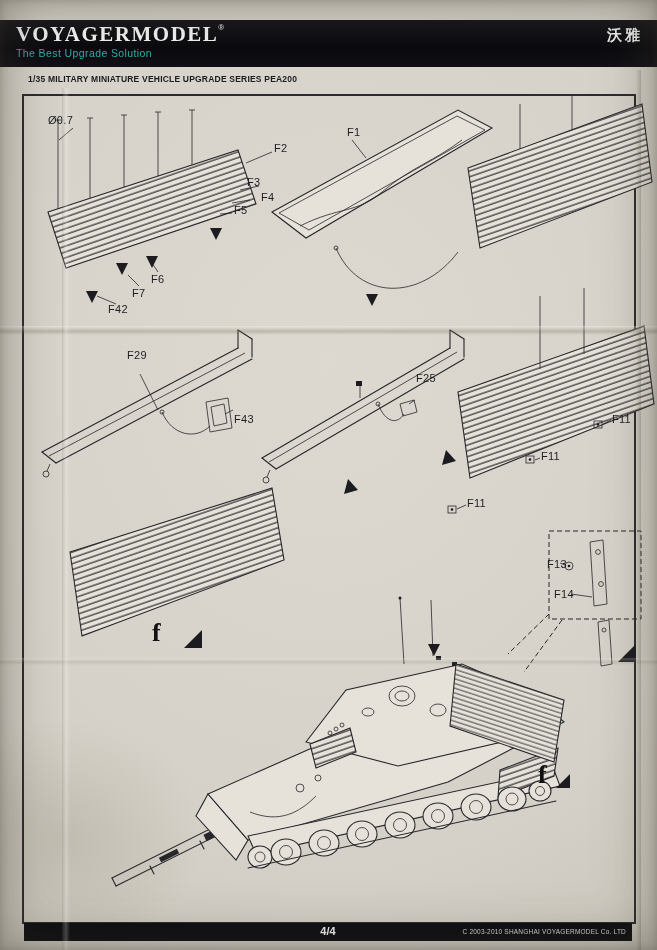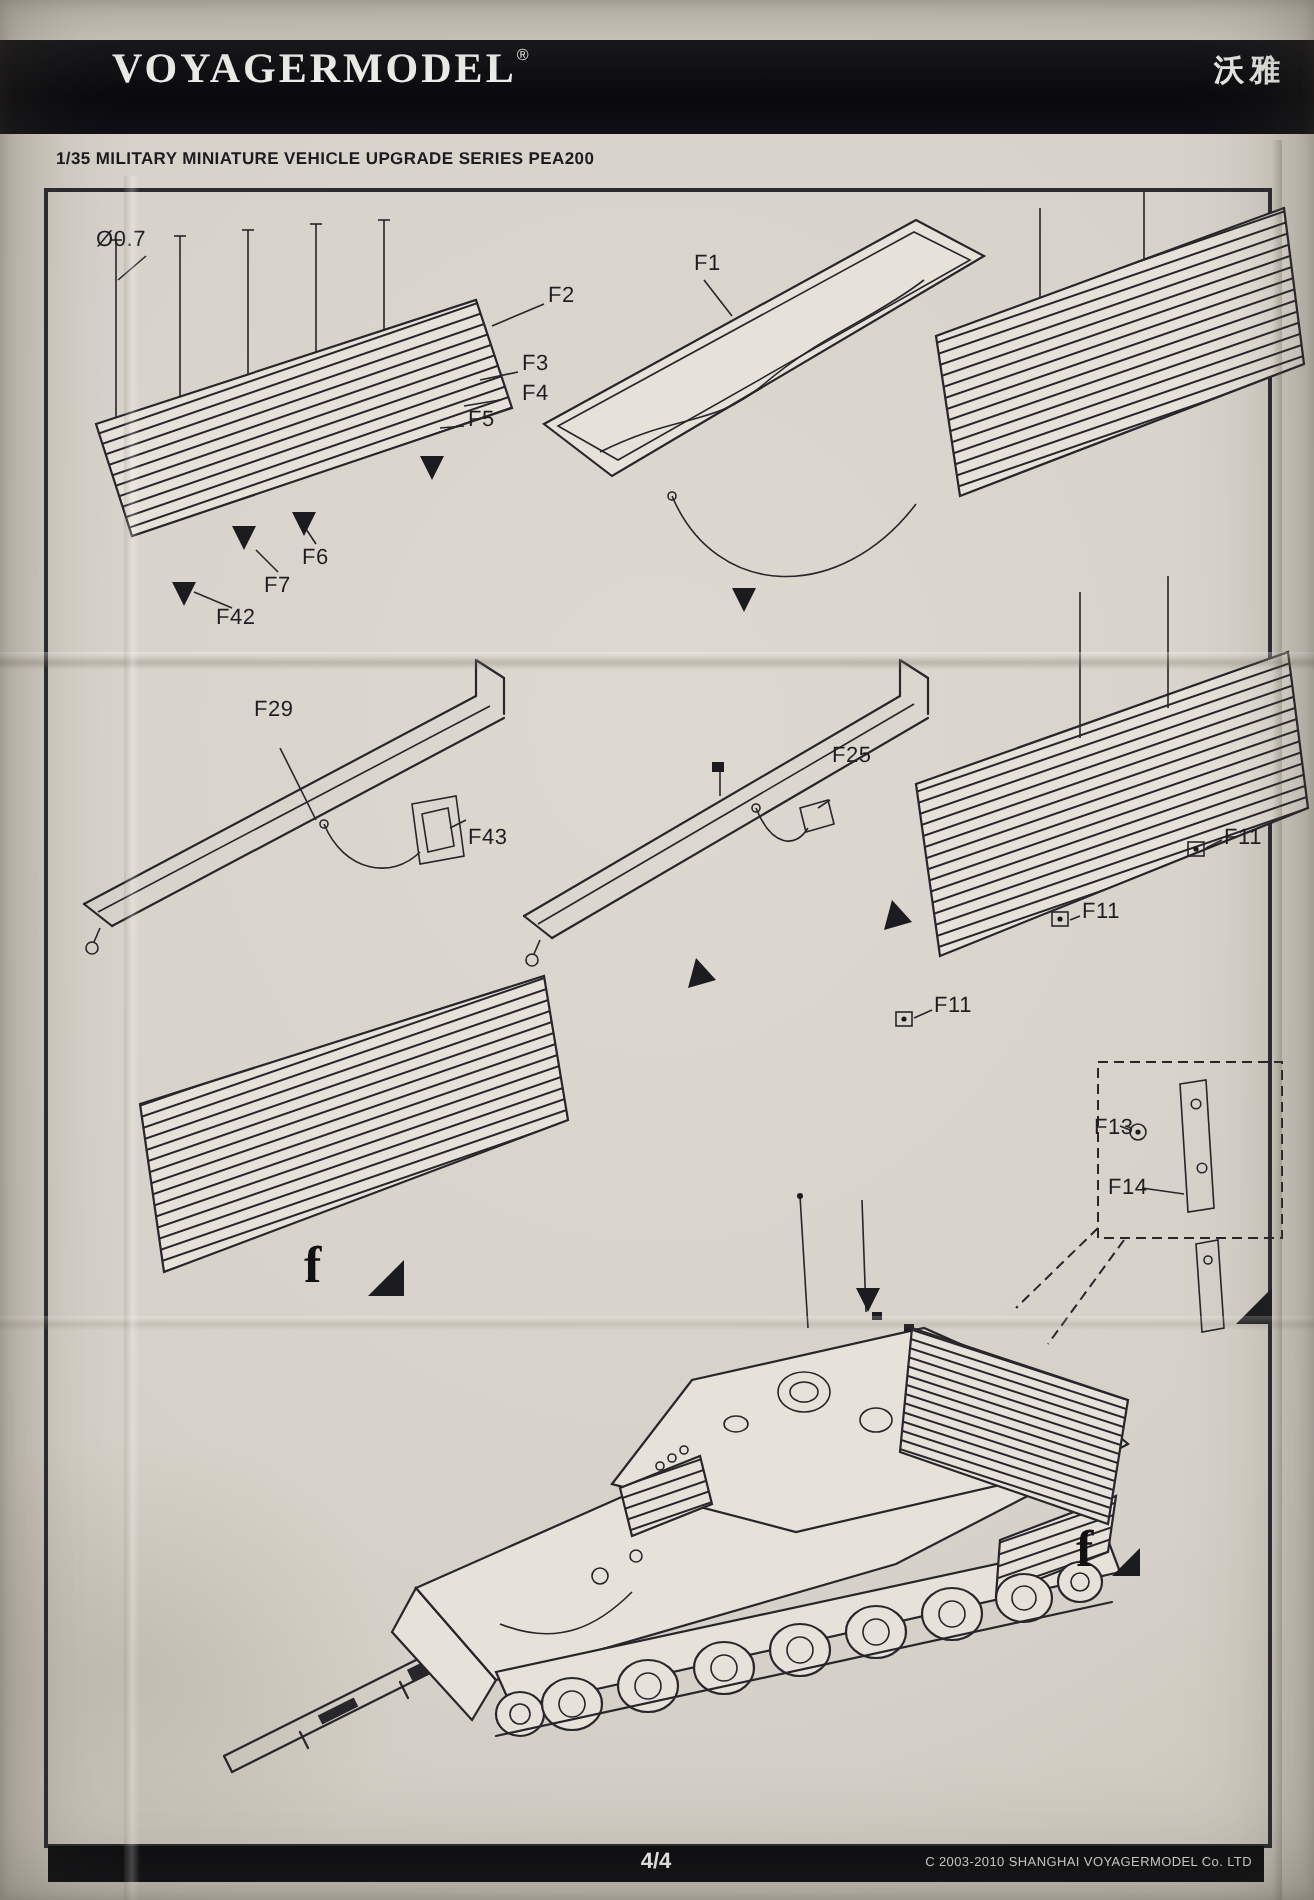--- a/index.html
+++ b/index.html
@@ -9,21 +9,21 @@
     background:
       radial-gradient(30% 18% at 10% 88%, rgba(120,108,86,.18), transparent 70%),
       radial-gradient(120% 95% at 50% 38%, #ddd9d0 0%, #d5d1c8 55%, #c6c2b8 85%, #aeaaa0 100%);}
   .paper::after{content:"";position:absolute;inset:0;pointer-events:none;
     box-shadow:inset 0 0 55px rgba(60,54,42,.5), inset 0 0 8px rgba(60,54,42,.25);}
   
   .brandbar{position:absolute;left:0;top:20px;width:657px;height:47px;
     background:linear-gradient(180deg,#15151a,#0a0a0e 60%,#101016);
     display:flex;justify-content:space-between;align-items:flex-start;box-sizing:border-box;
     padding:4px 14px 0 16px;}
-  .brand-line{line-height:1;margin-left:40px;}
+  .brand-line{line-height:1;}
   .brand-name{font-family:"Liberation Serif",serif;font-weight:bold;font-size:21px;
     color:#f4f3f0;letter-spacing:1.5px;}
   .brand-reg{color:#f4f3f0;font-size:8px;vertical-align:top;}
   .tagline{color:#2fb0a8;font-size:10.5px;letter-spacing:.4px;margin-top:2px;}
   .brand-cn{color:#efefec;font-weight:bold;font-size:15px;letter-spacing:3px;margin-top:2px;}
   .series-line{position:absolute;left:28px;top:74px;font-size:8.5px;font-weight:bold;
     color:#1b1b20;letter-spacing:.2px;}
   
   .diagram-box{position:absolute;left:22px;top:94px;width:610px;height:826px;
     border:2px solid #2b2b31;}
@@ -51,20 +51,21 @@
 <body>
 
 <div class="photo">
   <div class="paper">
 
     <div class="brandbar">
       <div>
         <div class="brand-line">
           <span class="brand-name">VOYAGERMODEL</span><span class="brand-reg">®</span>
         </div>
+        <div class="tagline">The Best Upgrade Solution</div>
       </div>
       <div class="brand-cn">沃雅</div>
     </div>
 
     <div class="series-line">1/35 MILITARY MINIATURE VEHICLE  UPGRADE SERIES PEA200</div>
 
     <div class="diagram-box"></div>
 
     <svg class="art" width="657" height="950" viewBox="0 0 657 950">
       <defs>
@@ -267,21 +268,21 @@
         <polygon class="hatch2" points="456,664 564,700 554,762 450,726"></polygon>
         <polygon class="fillp" points="310,744 350,728 356,752 316,768"></polygon>
         <polygon class="hatch" points="310,744 350,728 356,752 316,768"></polygon>
         <polygon class="solid" points="428,644 440,644 434,656"></polygon>
         <polygon class="solid" points="556,788 570,788 570,774"></polygon>
       </g>
     </svg>
 
     <span class="lbl" style="left:48px;top:114px">Ø0.7</span>
     <span class="lbl" style="left:274px;top:142px">F2</span>
-    <span class="lbl" style="left:261px;top:176px">F3</span>
+    <span class="lbl" style="left:247px;top:176px">F3</span>
     <span class="lbl" style="left:261px;top:191px">F4</span>
     <span class="lbl" style="left:234px;top:204px">F5</span>
     <span class="lbl" style="left:151px;top:273px">F6</span>
     <span class="lbl" style="left:132px;top:287px">F7</span>
     <span class="lbl" style="left:108px;top:303px">F42</span>
     <span class="lbl" style="left:347px;top:126px">F1</span>
     <span class="lbl" style="left:127px;top:349px">F29</span>
     <span class="lbl" style="left:234px;top:413px">F43</span>
     <span class="lbl" style="left:416px;top:372px">F25</span>
     <span class="lbl" style="left:612px;top:413px">F11</span>

